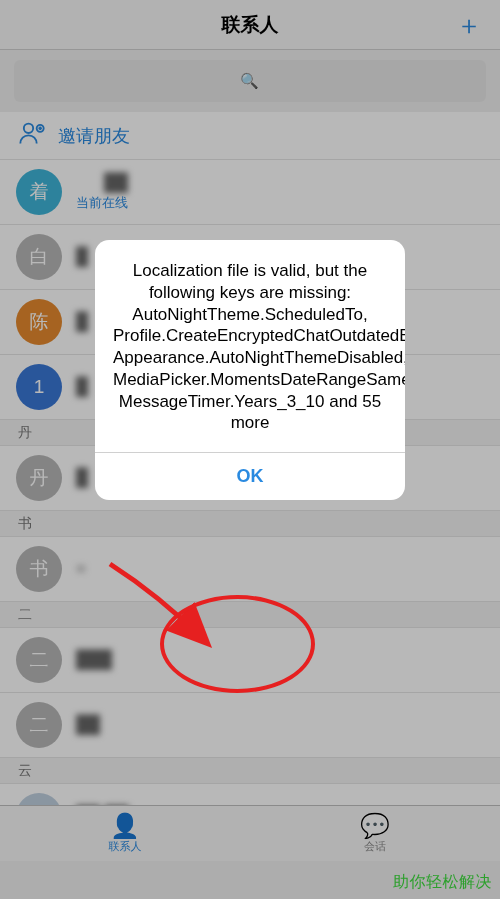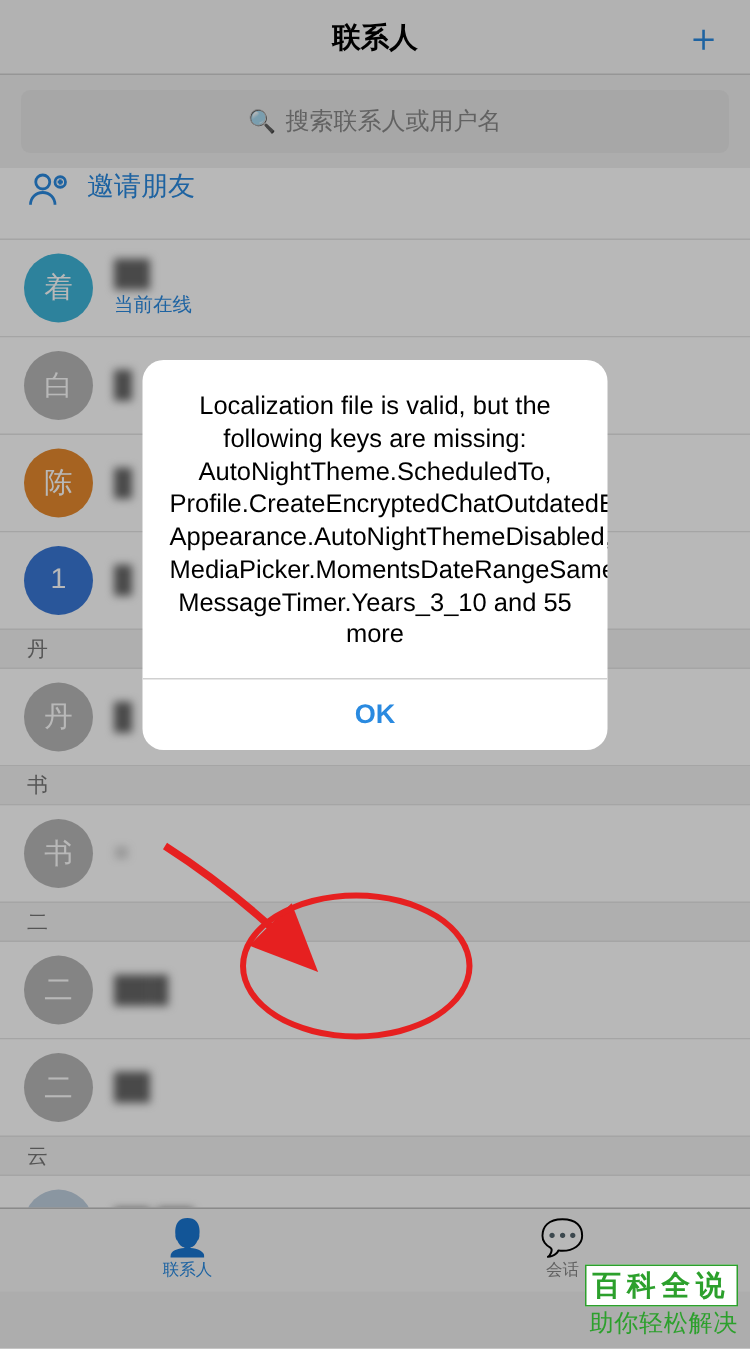--- a/index.html
+++ b/index.html
@@ -54,21 +54,21 @@
       display: flex;
       align-items: center;
       height: 65px;
       padding-left: 16px;
       border-bottom: 0.5px solid #e5e5e5;
       background: #fff;
     }
     .invite-row {
       height: 48px;
       display: flex;
-      align-items: flex-start;
+      align-items: center;
       padding-left: 18px;
       color: #2a8ae0;
       font-size: 18px;
       gap: 12px;
       border-bottom: 0.5px solid #e5e5e5;
       background: #fff;
     }
     .invite-icon svg { width: 28px; height: 28px; }
     .avatar {
       width: 46px;
@@ -79,20 +79,21 @@
       justify-content: center;
       color: #fff;
       font-size: 19px;
       flex-shrink: 0;
     }
     .contact-info {
       margin-left: 14px;
       display: flex;
       flex-direction: column;
       justify-content: center;
+      text-align: right;
     }
     .contact-name {
       font-size: 17px;
       color: #000;
     }
     .contact-status {
       font-size: 13px;
       color: #2a8ae0;
       margin-top: 1px;
     }
@@ -208,21 +209,20 @@
 </head>
 <body>
 
 <div class="header">
   <div class="header-title">联系人</div>
   <div class="plus-icon">＋</div>
 </div>
 
 <div class="search-bar">
   <span class="search-icon-glyph">🔍</span>
-  <span>搜索联系人或用户名</span>
 </div>
 
 <div class="invite-row">
   <span class="invite-icon">
     <svg viewBox="0 0 24 24" fill="none" stroke="#2a8ae0" stroke-width="1.6">
       <circle cx="9" cy="8" r="4"></circle>
       <path d="M2 21c0-4 3-7 7-7s7 3 7 7"></path>
       <circle cx="19" cy="8" r="3"></circle>
       <line x1="19" y1="6.5" x2="19" y2="9.5"></line>
       <line x1="17.5" y1="8" x2="20.5" y2="8"></line>
@@ -341,15 +341,14 @@
   <defs>
     <marker id="ah" markerWidth="10" markerHeight="10" refX="7" refY="4" orient="auto">
       <path d="M0,0 L9,4 L0,8 Z" fill="#e62020"></path>
     </marker>
   </defs>
   <path d="M10,8 Q60,40 105,85" stroke="#e62020" stroke-width="5" fill="none" marker-end="url(#ah)"></path>
 </svg>
 <div class="annotation-circle"></div>
 
 <div class="watermark">
-  <div class="wm-top">百科全说</div>
   <div class="wm-sub">助你轻松解决</div>
 </div>
 
 </body></html>

